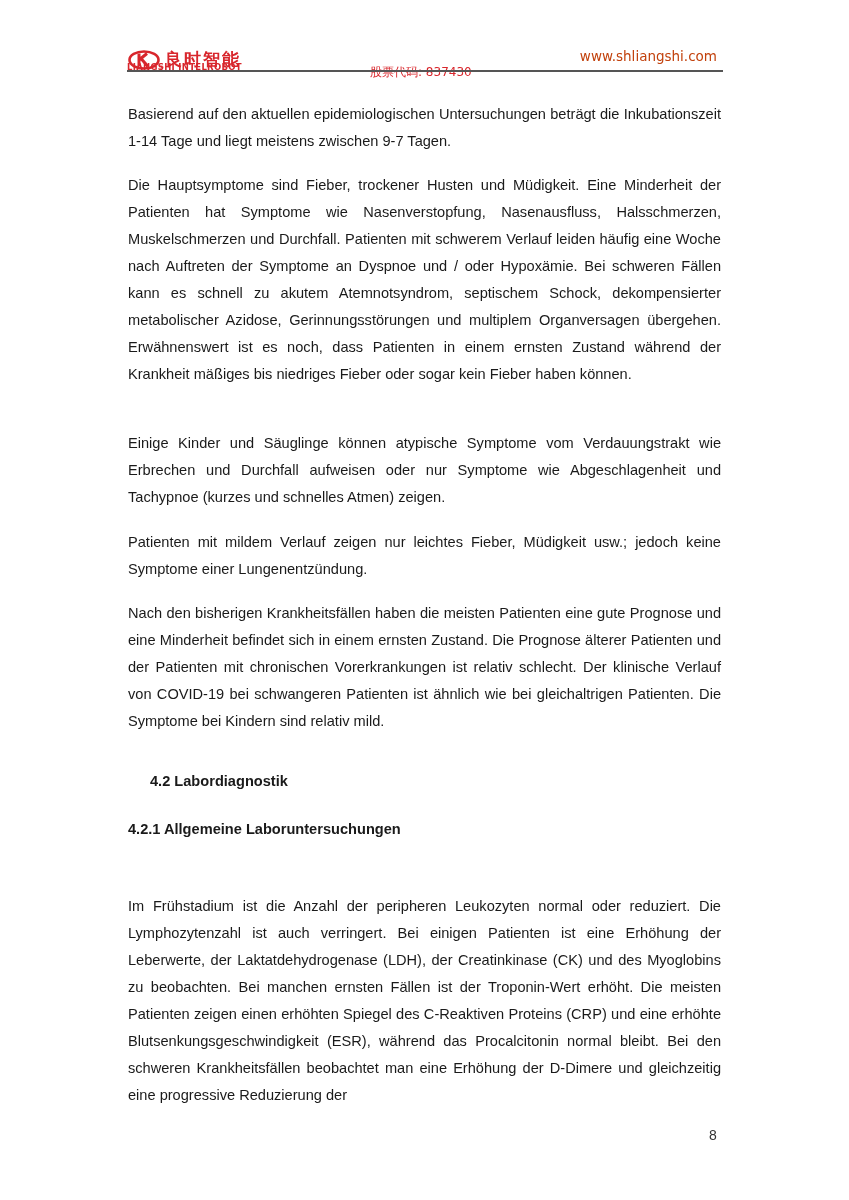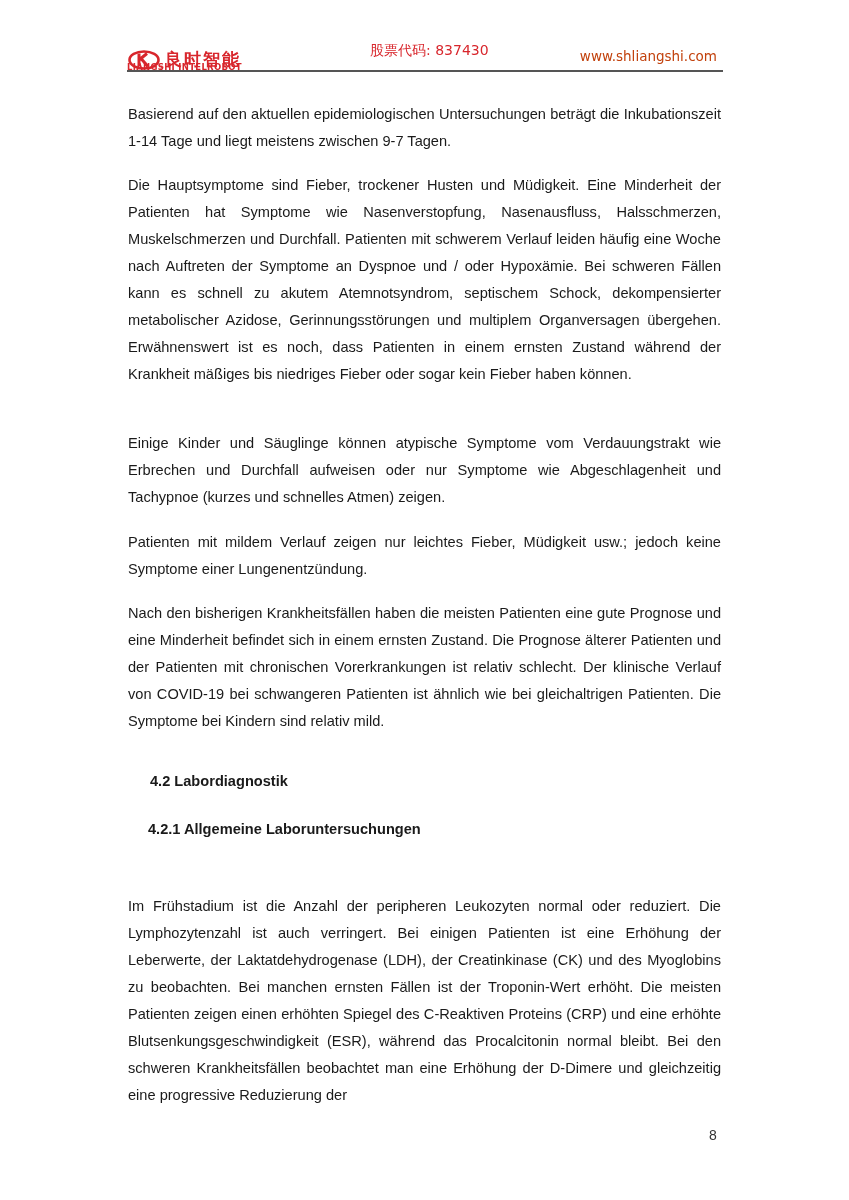--- a/index.html
+++ b/index.html
@@ -4,21 +4,21 @@
   <style>
     * { margin: 0; padding: 0; box-sizing: border-box; }
     html, body { width: 849px; height: 1200px; background: #ffffff; }
     body { position: relative; font-family: "Liberation Sans", sans-serif; color: #1a1a1a; overflow: hidden; }
 
     .header { position: absolute; left: 127px; top: 30px; width: 596px; height: 42px; }
     .logo { position: absolute; left: 0; top: 0; width: 130px; height: 36px; margin-top: 18px; }
     .logo-mark { position: absolute; left: 1px; top: 2px; width: 36px; height: 20px; }
     .logo-cn { position: absolute; left: 38px; top: 0px; font-size: 17px; font-weight: bold; color: #d8262c; letter-spacing: 2px; font-family: "DejaVu Sans", sans-serif; }
     .logo-en { position: absolute; left: 0; top: 14px; font-size: 8.5px; font-weight: bold; color: #d8262c; letter-spacing: 0.3px; white-space: nowrap; font-family: "DejaVu Sans", sans-serif; }
-    .stock { position: absolute; left: 243px; top: 12px; font-size: 14px; color: #d8262c; font-family: "DejaVu Sans", sans-serif; }
+    .stock { position: absolute; left: 243px; top: 34px; font-size: 12px; color: #d8262c; font-family: "DejaVu Sans", sans-serif; }
     .website { position: absolute; right: 6px; top: 18px; font-size: 13.5px; color: #c2410c; font-family: "DejaVu Sans", sans-serif; }
     .header-rule { position: absolute; left: 0; top: 40px; width: 596px; height: 2px; background: #555555; }
 
     .content { position: absolute; left: 128px; top: 101px; width: 593px; }
     .para { font-size: 14.6px; line-height: 27px; text-align: justify; color: #1a1a1a; }
     .h { position: absolute; font-size: 14.6px; font-weight: bold; color: #1a1a1a; }
 
     .page-number { position: absolute; left: 709px; top: 1127px; font-size: 14px; color: #333; }
     .footer { position: absolute; left: 128px; top: 1162px; width: 600px; font-size: 11px; color: #333; white-space: nowrap; font-family: "DejaVu Sans", sans-serif; }
     .footer span { display: inline-block; margin-top: 43px; }
@@ -53,21 +53,21 @@
   <div style="position:absolute; top:329px; width:593px;">
     <p class="para">Einige Kinder und Säuglinge können atypische Symptome vom Verdauungstrakt wie Erbrechen und Durchfall aufweisen oder nur Symptome wie Abgeschlagenheit und Tachypnoe (kurzes und schnelles Atmen) zeigen.</p>
   </div>
   <div style="position:absolute; top:428px; width:593px;">
     <p class="para">Patienten mit mildem Verlauf zeigen nur leichtes Fieber, Müdigkeit usw.; jedoch keine Symptome einer Lungenentzündung.</p>
   </div>
   <div style="position:absolute; top:499px; width:593px;">
     <p class="para">Nach den bisherigen Krankheitsfällen haben die meisten Patienten eine gute Prognose und eine Minderheit befindet sich in einem ernsten Zustand. Die Prognose älterer Patienten und  der Patienten mit chronischen Vorerkrankungen ist relativ schlecht. Der klinische Verlauf von COVID-19 bei schwangeren Patienten ist ähnlich wie bei gleichaltrigen Patienten. Die Symptome bei Kindern sind relativ mild.</p>
   </div>
   <div class="h" style="top:672px;margin-left:22px;">4.2 Labordiagnostik</div>
-  <div class="h" style="top:720px;margin-left:20px;">4.2.1 Allgemeine Laboruntersuchungen</div>
+  <div class="h" style="top:720px;">4.2.1 Allgemeine Laboruntersuchungen</div>
   <div style="position:absolute; top:792px; width:593px;">
     <p class="para">Im Frühstadium ist die Anzahl der peripheren Leukozyten normal oder reduziert. Die Lymphozytenzahl ist auch verringert. Bei einigen Patienten ist eine Erhöhung der Leberwerte, der Laktatdehydrogenase (LDH), der Creatinkinase (CK) und des Myoglobins zu beobachten. Bei manchen ernsten Fällen ist der Troponin-Wert erhöht. Die meisten Patienten zeigen einen erhöhten Spiegel des C-Reaktiven Proteins (CRP) und eine erhöhte Blutsenkungsgeschwindigkeit (ESR), während das Procalcitonin normal bleibt. Bei den schweren Krankheitsfällen beobachtet man eine Erhöhung der D-Dimere und gleichzeitig eine progressive Reduzierung der</p>
   </div>
 </div>
 
 <div class="page-number">8</div>
 
 <div class="footer">
   <span class="company">上海良时智能科技股份有限公司</span><span class="sep">|</span><span>地址: 上海市临港新片区新四平公路1117号</span><span class="sep">|</span><span>Tel: (+86) 026-51035200</span>
 </div>

